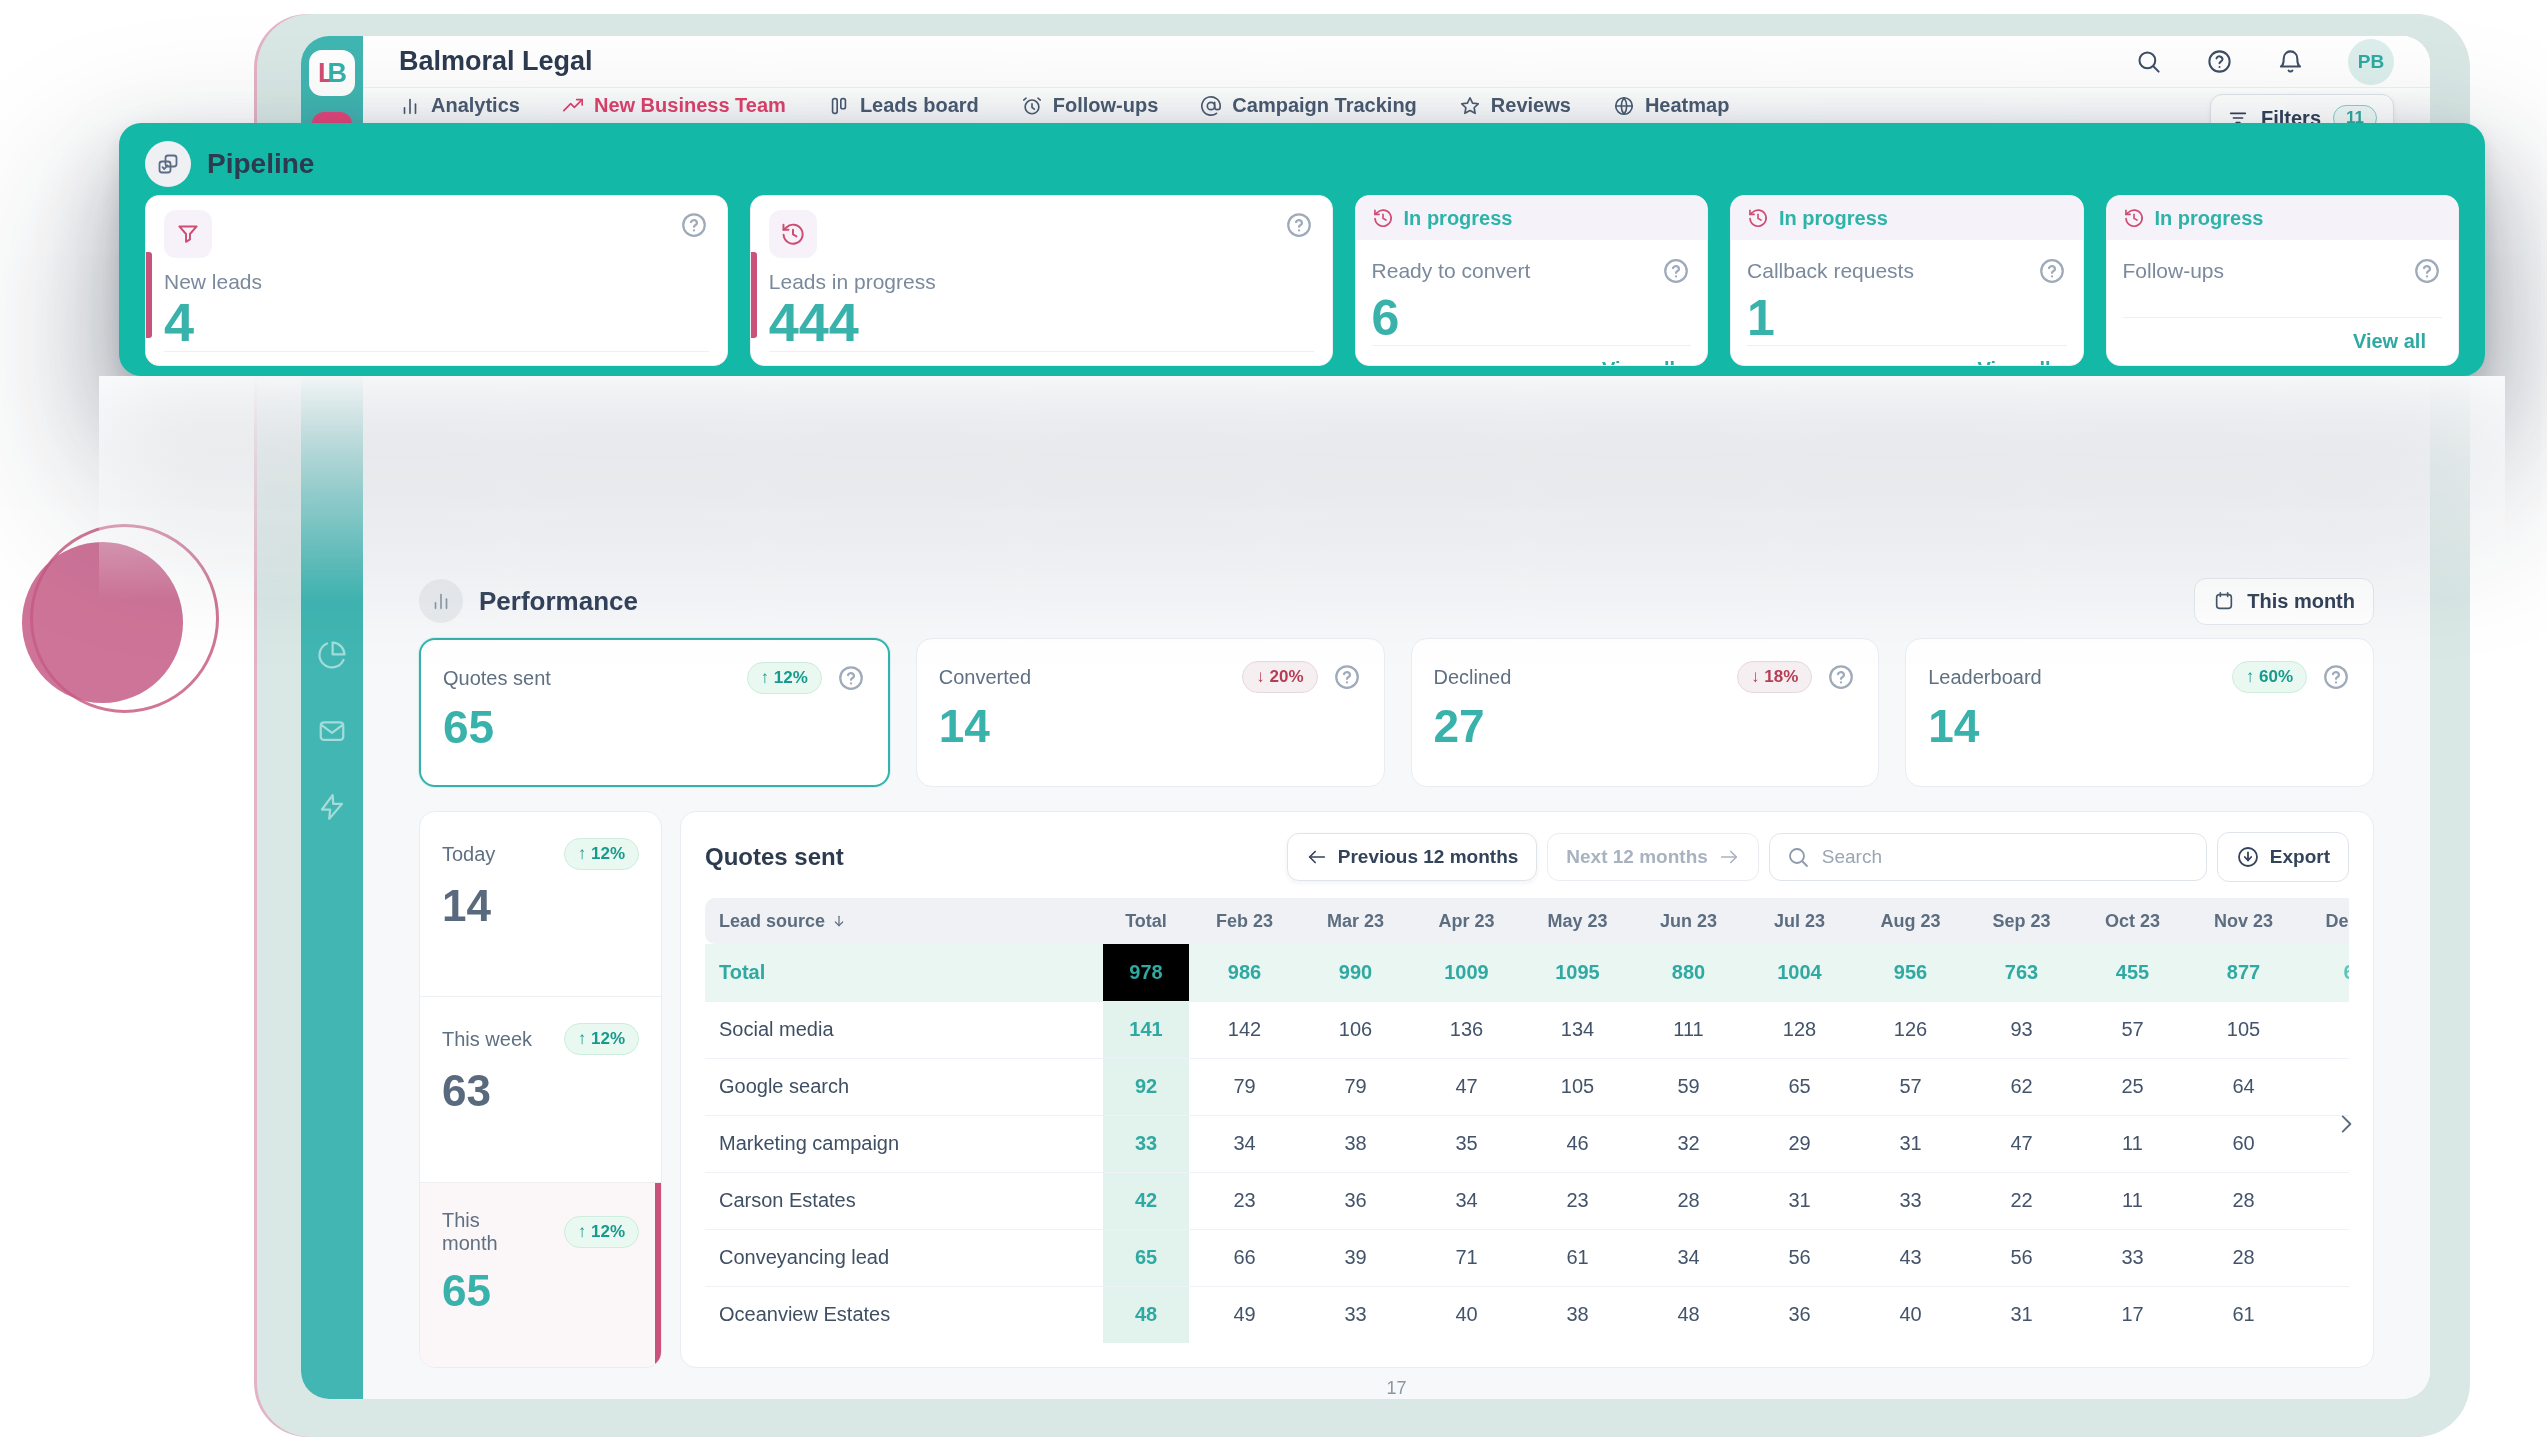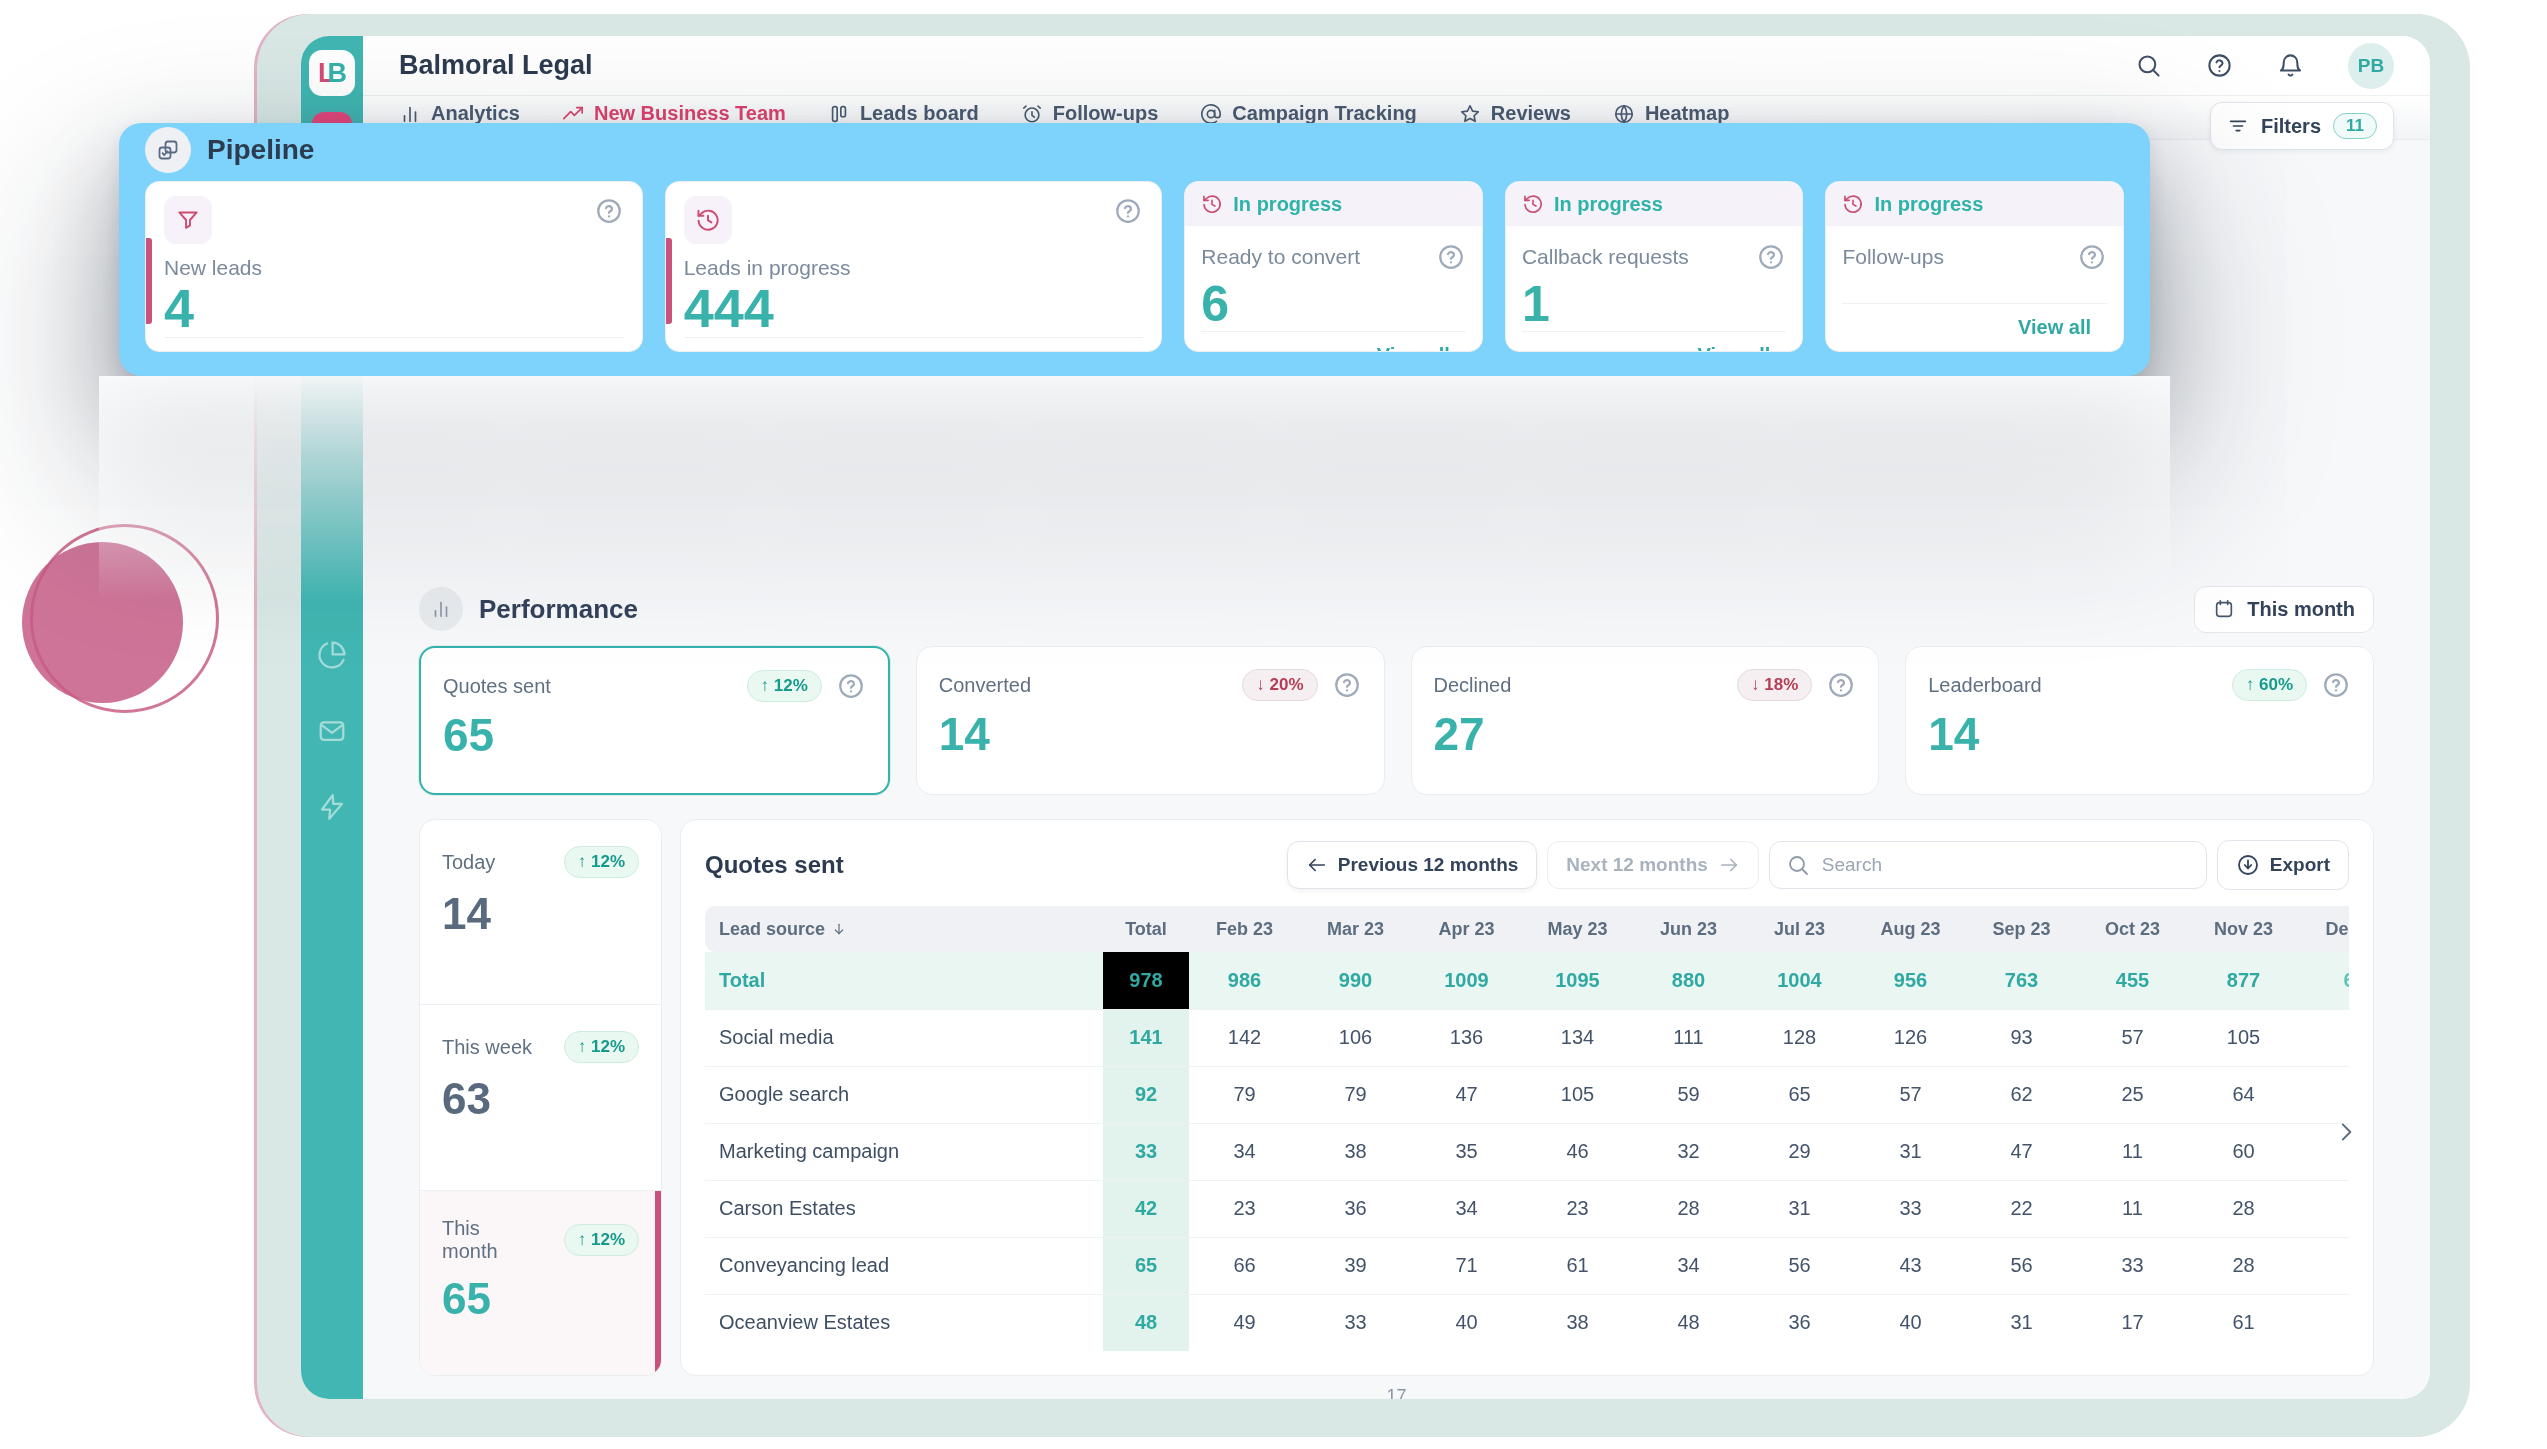--- a/index.html
+++ b/index.html
@@ -18,21 +18,21 @@
   .sidebar{width:62px;background:#41b6b2;display:flex;flex-direction:column;align-items:center;flex:none;}
   .logo-tile{margin-top:14px;width:46px;height:46px;background:#fff;border-radius:13px;display:flex;align-items:center;justify-content:center;font-weight:800;font-size:27px;letter-spacing:-7px;padding-right:6px;}
   .logo-l{color:#d34e75;}
   .logo-b{color:#35b2ab;}
   .plus-btn{margin-top:16px;width:40px;height:40px;border-radius:12px;background:#e2477c;color:#fff;font-size:27px;font-weight:600;display:flex;align-items:center;justify-content:center;box-shadow:0 6px 12px rgba(226,71,124,.35);}
   .side-icons{margin-top:488px;display:flex;flex-direction:column;gap:46px;color:#a5dcd9;}
   .side-icons span{width:30px;height:30px;display:block;}
 
   
   .main{flex:1;display:flex;flex-direction:column;background:#f7f8fa;min-width:0;}
-  .hdr{height:60px;background:#ffffff;display:flex;align-items:center;padding:0 36px;border-bottom:1px solid #eef1f3;flex:none;}
+  .hdr{height:52px;background:#ffffff;display:flex;align-items:center;padding:0 36px;border-bottom:1px solid #eef1f3;flex:none;}
   .hdr-title{font-size:27px;font-weight:700;color:#2c3b50;}
   .hdr-right{margin-left:auto;display:flex;align-items:center;gap:44px;}
   .hicon{width:27px;height:27px;color:#3e4f66;}
   .avatar{width:46px;height:46px;border-radius:50%;background:#dcefec;color:#2fa9a2;font-size:19px;font-weight:800;display:flex;align-items:center;justify-content:center;}
 
   .navrow{height:44px;background:linear-gradient(#ffffff,#f2f4f6);display:flex;align-items:flex-start;padding:6px 36px 0 36px;border-bottom:1px solid #e7ebee;flex:none;}
   .tabs{display:flex;gap:42px;align-items:center;}
   .tab{display:flex;gap:10px;align-items:center;color:#4b5c72;font-size:20px;font-weight:600;cursor:pointer;}
   .tab .t-icon{width:22px;height:22px;}
   .tab.active{color:#e0436d;}
@@ -103,21 +103,21 @@
   td.dec{color:#96a1ae;}
   tr.total-row td{background:#e9f6f2;color:#2fa9a2;font-weight:700;}
   tr.total-row td.lbl{color:#2fa9a2;}
   tr.total-row td.colT{background:#000000;}
   tr.total-row td.dec{color:#5fc3b8;}
   .scroll-chevron{position:absolute;right:14px;top:299px;width:26px;height:26px;color:#5d6d80;}
 
   .page-foot{flex:1;display:flex;align-items:flex-start;justify-content:center;padding-top:10px;font-size:18px;color:#8b96a4;}
 
   
-  .overlay{position:absolute;left:119px;top:123px;width:2031px;height:253px;background:#7dd3fc;border-radius:22px;padding:0 26px;z-index:20;
+  .overlay{position:absolute;left:119px;top:123px;width:2366px;height:253px;background:#14b8a6;border-radius:22px;padding:14px 26px;z-index:20;
     box-shadow:0 8px 18px rgba(25,35,55,.10),0 40px 80px rgba(25,35,55,.26),0 90px 159px 40px rgba(25,35,55,.22);}
   .overlay::after{content:'';position:absolute;left:-20px;right:-20px;top:100%;height:224px;background:linear-gradient(rgba(250,251,252,.96),rgba(250,251,252,0));pointer-events:none;}
   .ov-head{display:flex;align-items:center;gap:16px;height:54px;}
   .ov-icon{width:46px;height:46px;border-radius:50%;background:#eef0f4;color:#5b6b85;display:flex;align-items:center;justify-content:center;}
   .ov-icon span{width:24px;height:24px;}
   .ov-title{font-size:28px;font-weight:700;color:#2c3b50;}
   .ov-cards{display:flex;gap:22px;margin-top:4px;height:171px;}
   .ovcard{position:relative;border:1.5px solid #eceef2;border-radius:14px;background:#fff;display:flex;flex-direction:column;overflow:hidden;}
   .ovcard.plain{flex:1.55;padding:14px 18px 0;}
   .ovcard.progress{flex:1;}

